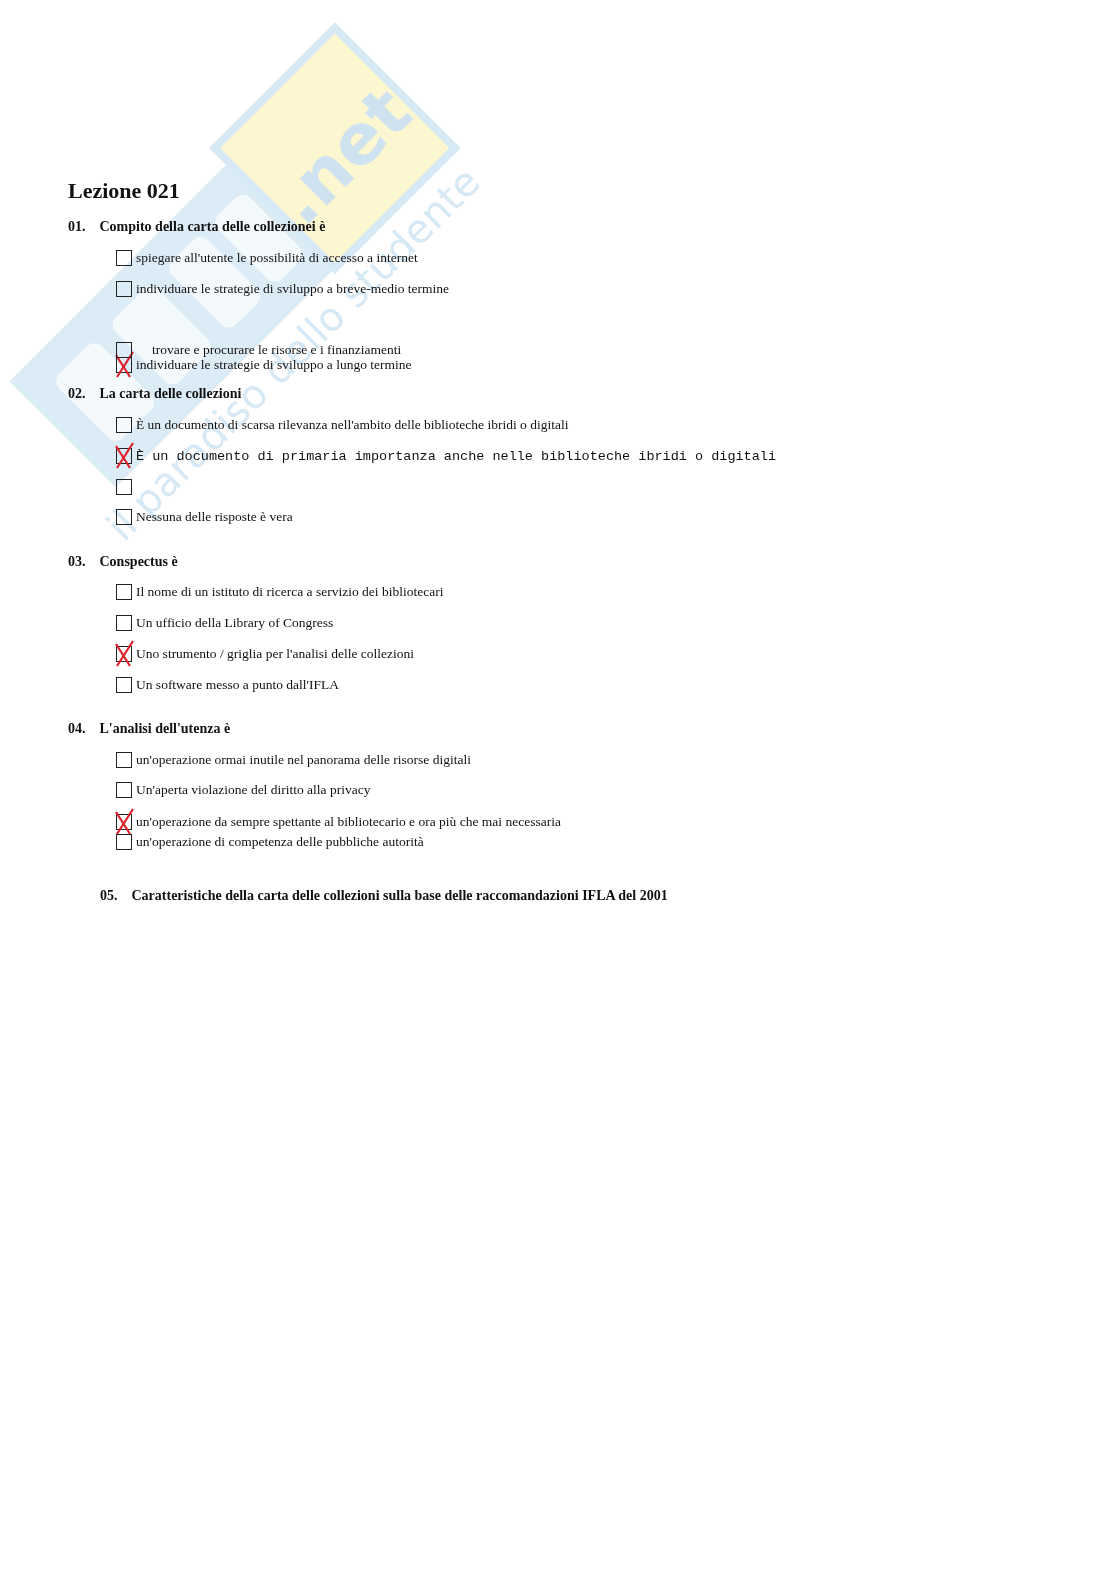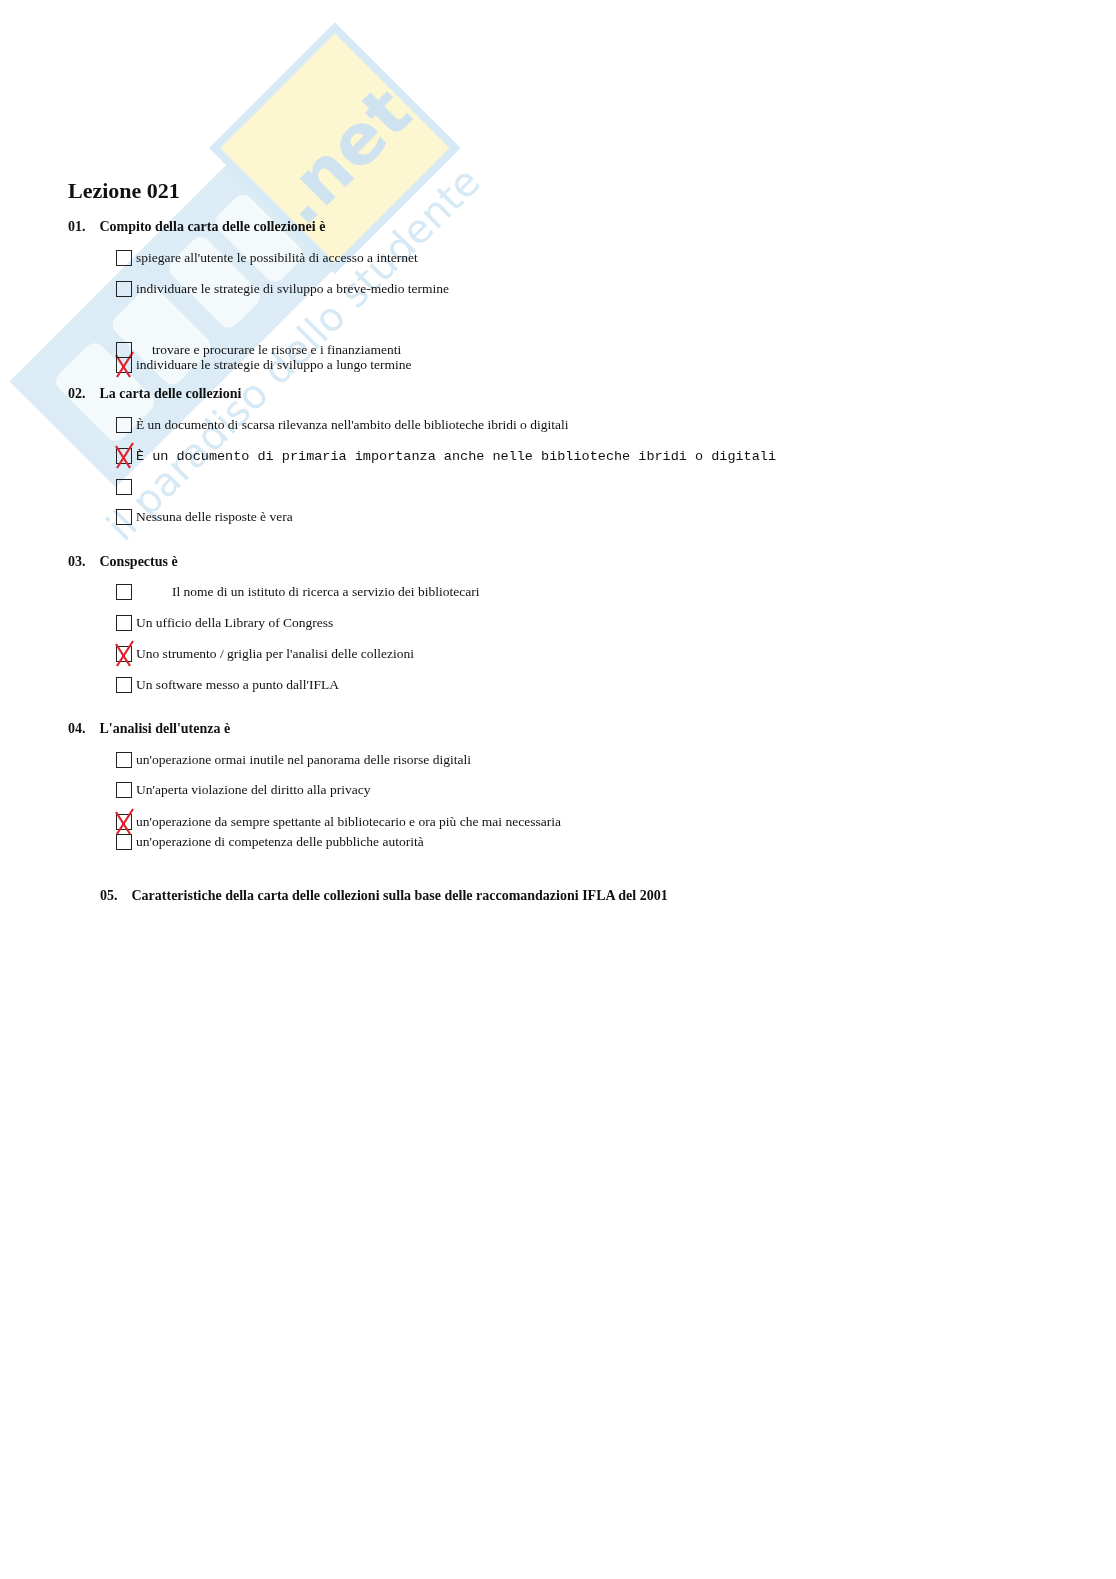--- a/index.html
+++ b/index.html
@@ -90,21 +90,21 @@
   </div>
   <div class="opt" style="top:507px;">
     <span class="cb"></span>
     <span>Nessuna delle risposte è vera</span>
   </div>
 
   <div class="q-head" style="top:554px;">
     <span class="q-num">03.</span>
     <span>Conspectus è</span>
   </div>
-  <div class="opt" style="top:582px;gap:36px;">
+  <div class="opt" style="top:582px;">
     <span class="cb"></span>
     <span>Il nome di un istituto di ricerca a servizio dei bibliotecari</span>
   </div>
   <div class="opt" style="top:613px;">
     <span class="cb"></span>
     <span>Un ufficio della Library of Congress</span>
   </div>
   <div class="opt" style="top:644px;">
     <span class="cb">
       <svg viewBox="0 0 22 28">

